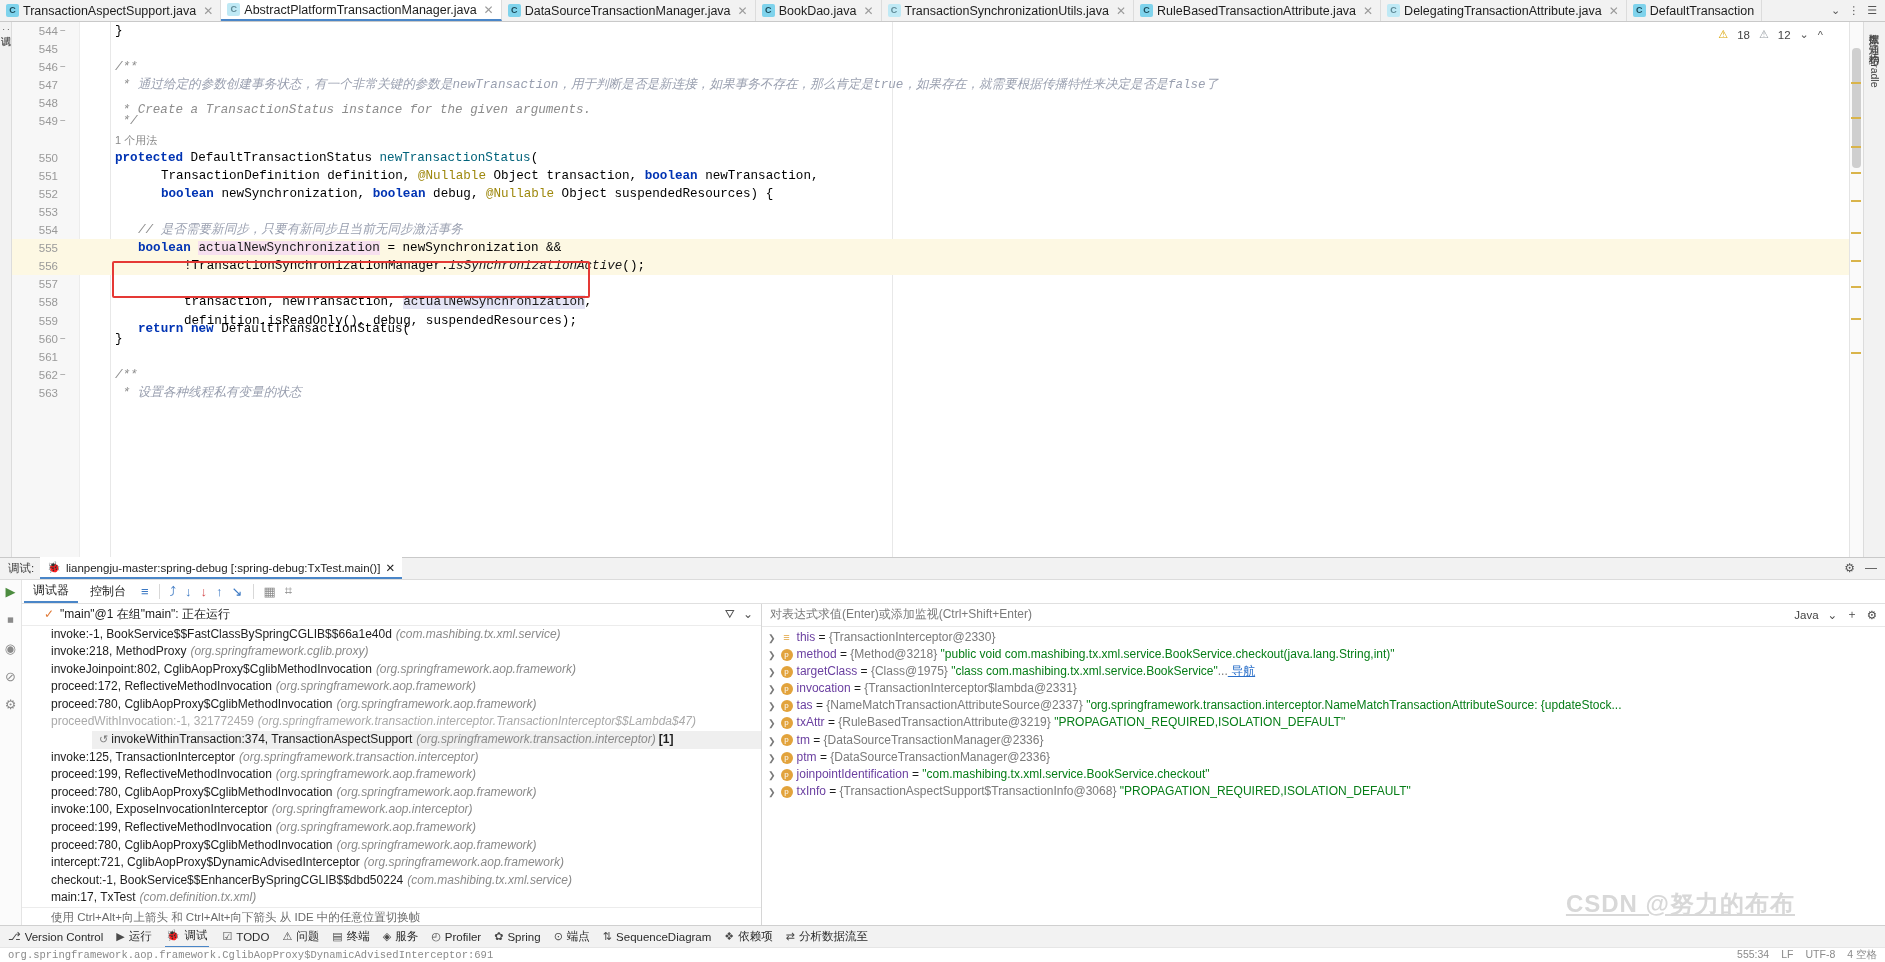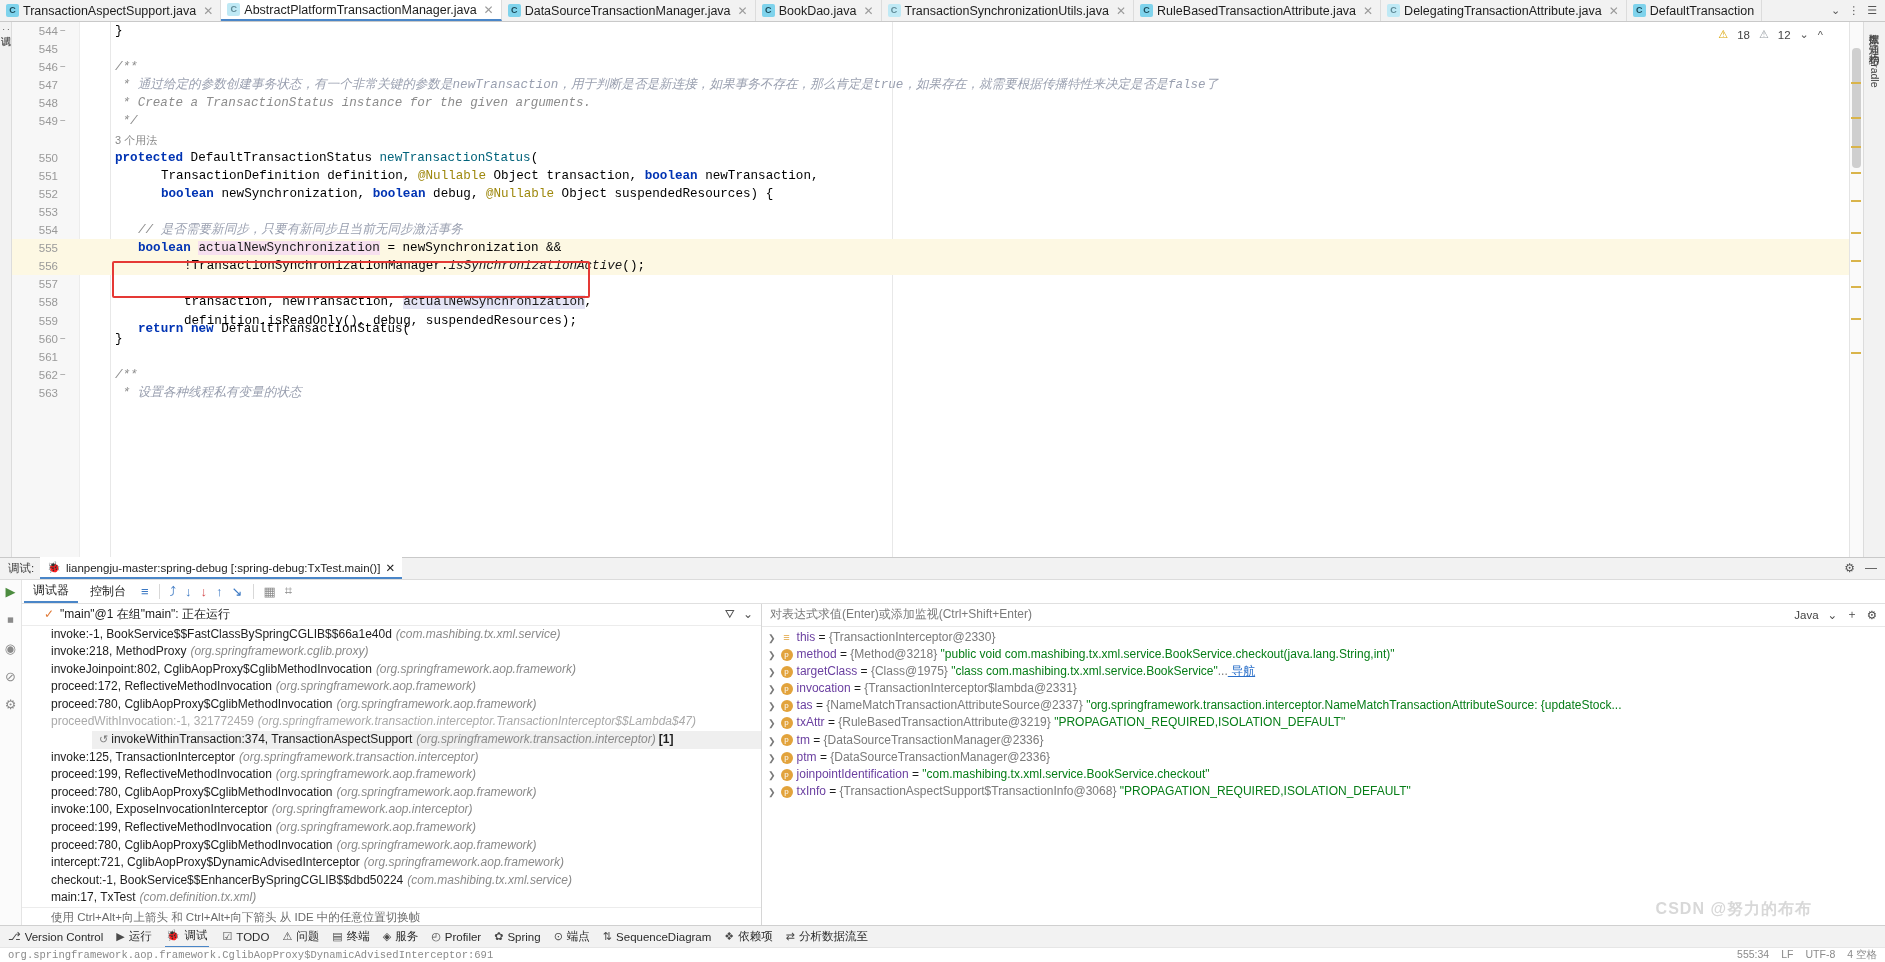--- a/index.html
+++ b/index.html
@@ -213,23 +213,23 @@
 
   .bottombar {
     height: 15px; background: #fff; border-top: 1px solid #e6e6e6;
     font-size: 10.5px; color: #8a8a8a; display: flex; align-items: center;
     padding: 0 8px; flex: none; white-space: nowrap; overflow: hidden;
     font-family: "Liberation Mono", monospace;
   }
   .bottombar .br { margin-left: auto; display: flex; gap: 12px; font-family: "Liberation Sans", sans-serif; }
 
   .watermark {
-    position: absolute; right: 73px; bottom: 42px;
-    font-size: 16px; color: #d8d8d8; font-weight: bold;
-    letter-spacing: 1px; pointer-events: none;
+    position: absolute; right: 90px; bottom: 42px;
+    font-size: 24px; color: #d8d8d8; font-weight: bold;
+    letter-spacing: 1px; pointer-events: none; text-decoration: underline;
   }
 </style>
 </head>
 <body>
 
 <div class="app">
 
   <div class="tabbar" id="tabbar">
     <div class="tab">
         <span class="cicon">C</span>
@@ -284,23 +284,23 @@
 
     <div class="editor-main">
       <div class="gutter"></div>
       <div class="editor-vline" style="left:98px"></div>
       <div class="editor-vline" style="left:880px"></div>
       <div class="code-area" id="code-area">
           <div class="line"><span class="ln">544</span><span class="fold">−</span><span class="code" style="padding-left: 23px;"><span class="plain">}</span></span></div>
           <div class="line"><span class="ln">545</span><span class="code" style="padding-left: 0px;"></span></div>
           <div class="line"><span class="ln">546</span><span class="fold">−</span><span class="code" style="padding-left: 23px;"><span class="cmt">/**</span></span></div>
           <div class="line"><span class="ln">547</span><span class="code" style="padding-left: 23px;"><span class="cmt"> * </span><span class="cmt-zh">通过给定的参数创建事务状态，有一个非常关键的参数是newTransaction，用于判断是否是新连接，如果事务不存在，那么肯定是true，如果存在，就需要根据传播特性来决定是否是false了</span></span></div>
-          <div class="line"><span class="ln">548</span><span class="code" style="padding-left: 23px;"><span class="cmt"> * Create a TransactionStatus instance for the given arguments.</span></span></div>
+          <div class="line"><span class="ln">548</span><span class="code" style="padding-left: 23px; margin-top: 7px;"><span class="cmt"> * Create a TransactionStatus instance for the given arguments.</span></span></div>
           <div class="line"><span class="ln">549</span><span class="fold">−</span><span class="code" style="padding-left: 23px;"><span class="cmt"> */</span></span></div>
-          <div class="line"><span class="ln"></span><span class="usage" style="margin-left: 23px;">3 个用法</span></div>
+          <div class="line"><span class="ln"></span><span class="usage" style="margin-left: 23px;">1 个用法</span></div>
           <div class="line"><span class="ln">550</span><span class="code" style="padding-left: 23px;"><span class="kw">protected </span><span class="plain">DefaultTransactionStatus </span><span class="mth">newTransactionStatus</span><span class="plain">(</span></span></div>
           <div class="line"><span class="ln">551</span><span class="code" style="padding-left: 69px;"><span class="plain">TransactionDefinition definition, </span><span class="ann">@Nullable</span><span class="plain"> Object transaction, </span><span class="kw">boolean</span><span class="plain"> newTransaction,</span></span></div>
           <div class="line"><span class="ln">552</span><span class="code" style="padding-left: 69px;"><span class="kw">boolean</span><span class="plain"> newSynchronization, </span><span class="kw">boolean</span><span class="plain"> debug, </span><span class="ann">@Nullable</span><span class="plain"> Object suspendedResources) {</span></span></div>
           <div class="line"><span class="ln">553</span><span class="code" style="padding-left: 0px;"></span></div>
           <div class="line"><span class="ln">554</span><span class="code" style="padding-left: 46px;"><span class="cmt">// </span><span class="cmt-zh">是否需要新同步，只要有新同步且当前无同步激活事务</span></span></div>
           <div class="line hl"><span class="ln">555</span><span class="code" style="padding-left: 46px;"><span class="kw">boolean</span><span class="plain"> </span><span class="hl-pink">actualNewSynchronization</span><span class="plain"> = newSynchronization &amp;&amp;</span></span></div>
           <div class="line hl"><span class="ln">556</span><span class="code" style="padding-left: 92px;"><span class="plain">!TransactionSynchronizationManager.</span><span class="ital">isSynchronizationActive</span><span class="plain">();</span></span></div>
           <div class="line"><span class="ln">557</span><span class="code" style="padding-left: 46px; margin-top: 45px;"><span class="kw">return </span><span class="kw">new </span><span class="plain">DefaultTransactionStatus(</span></span></div>
           <div class="line"><span class="ln">558</span><span class="code" style="padding-left: 92px;"><span class="plain">transaction, newTransaction, </span><span class="hl-lav">actualNewSynchronization</span><span class="plain">,</span></span></div>
           <div class="line"><span class="ln">559</span><span class="code" style="padding-left: 92px;"><span class="plain">definition.isReadOnly(), debug, suspendedResources);</span></span></div>

